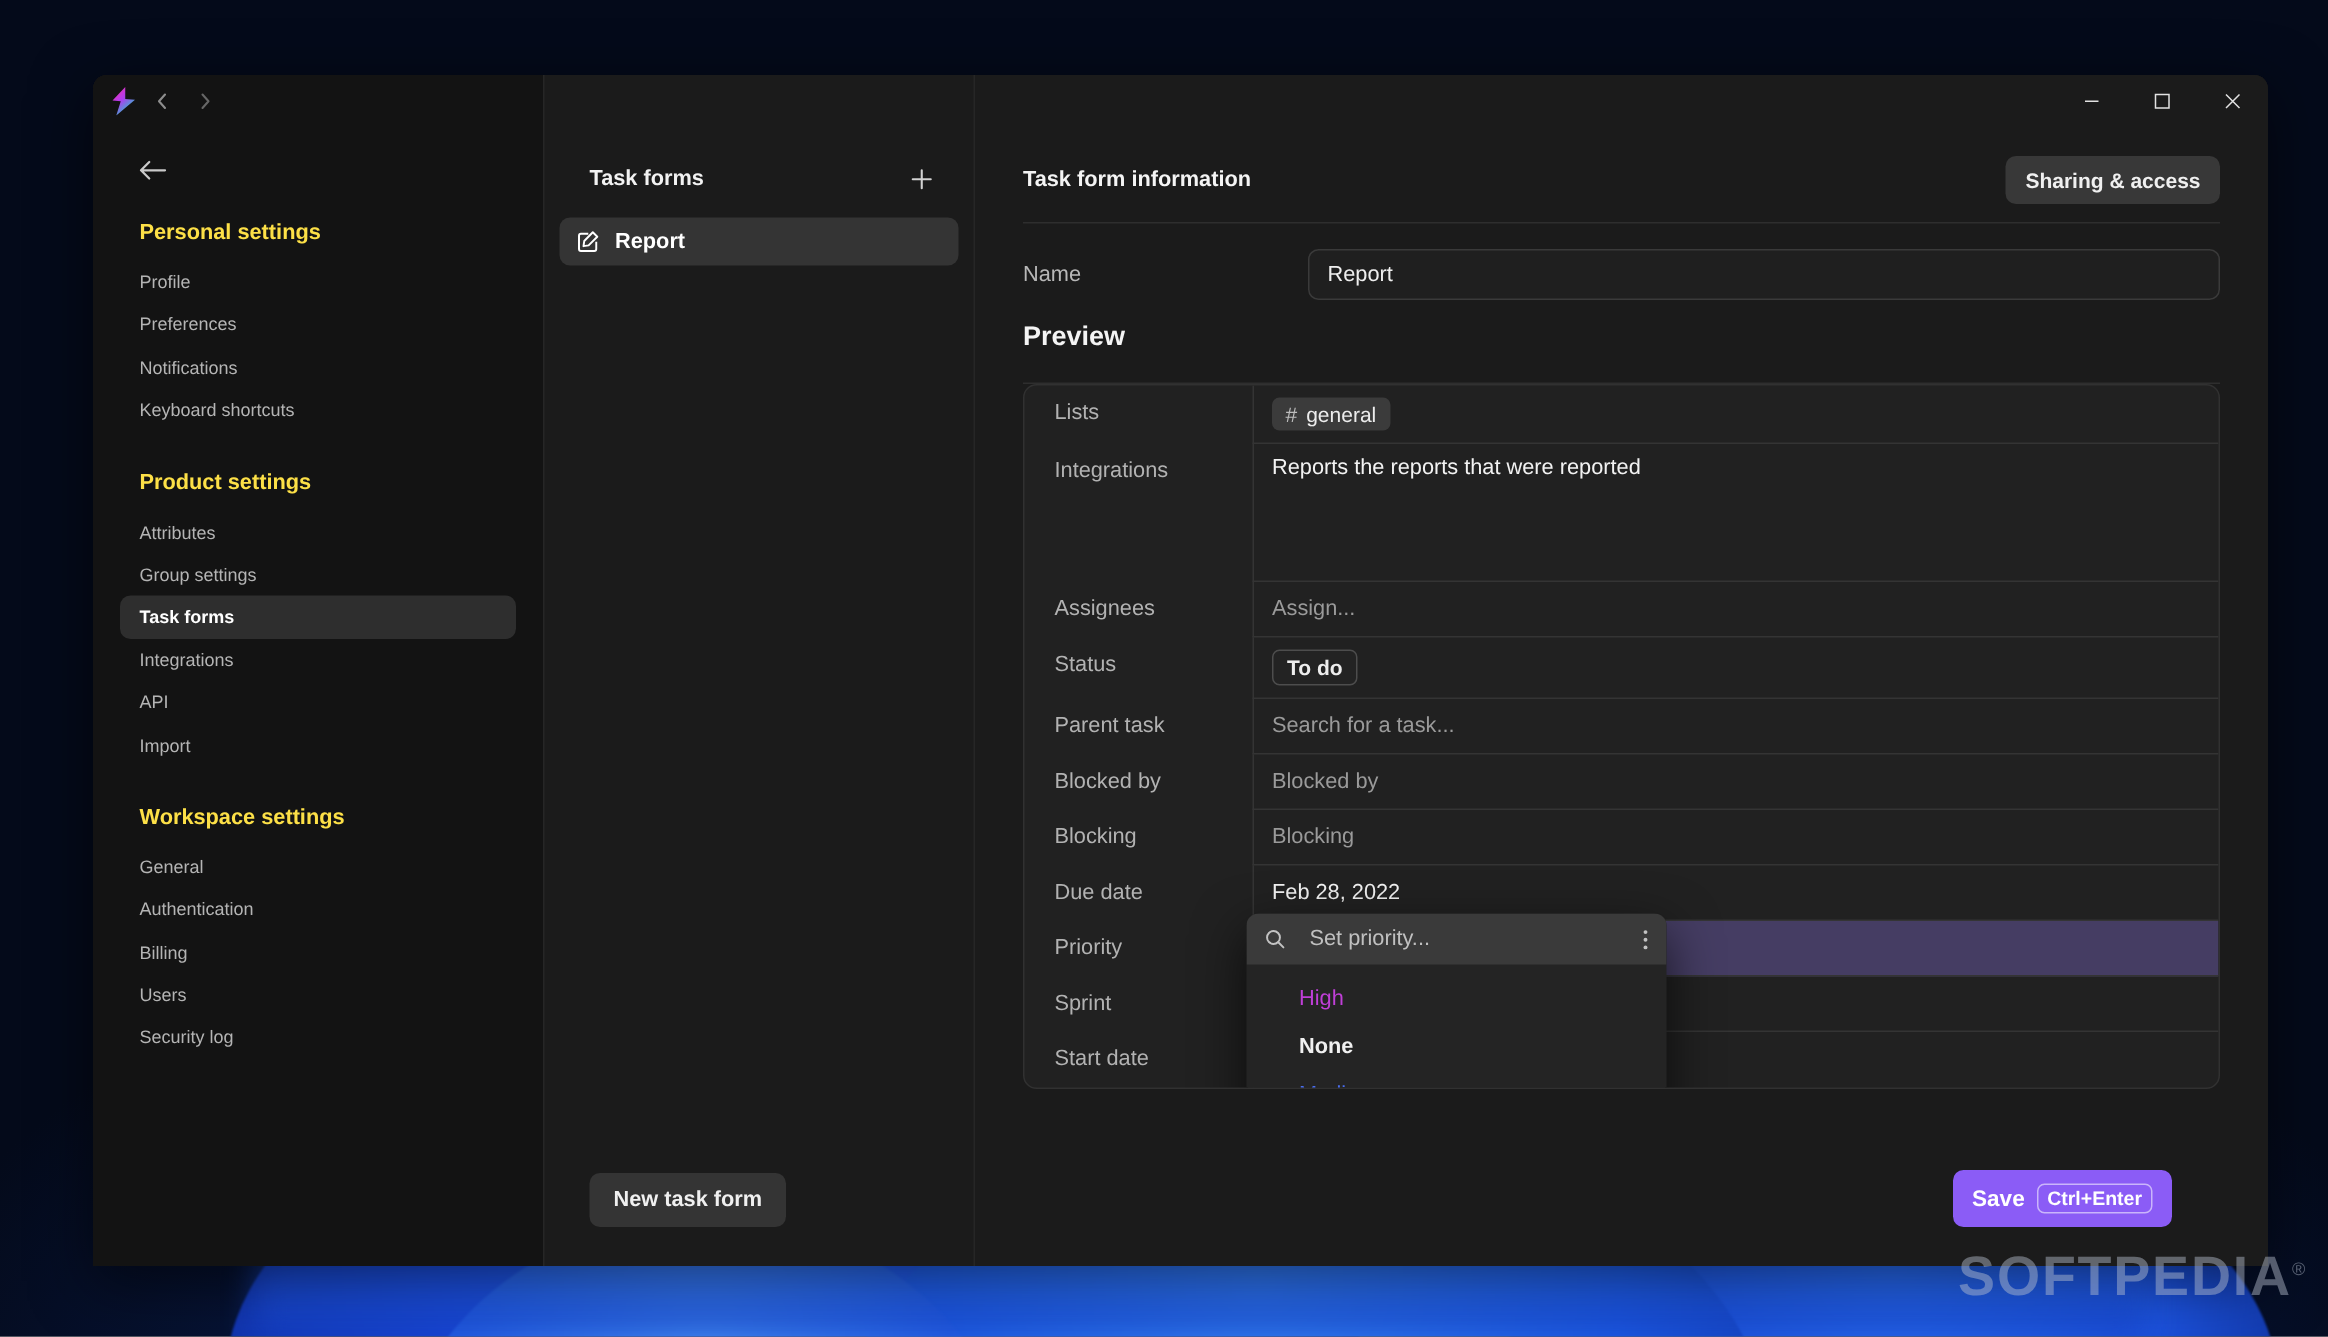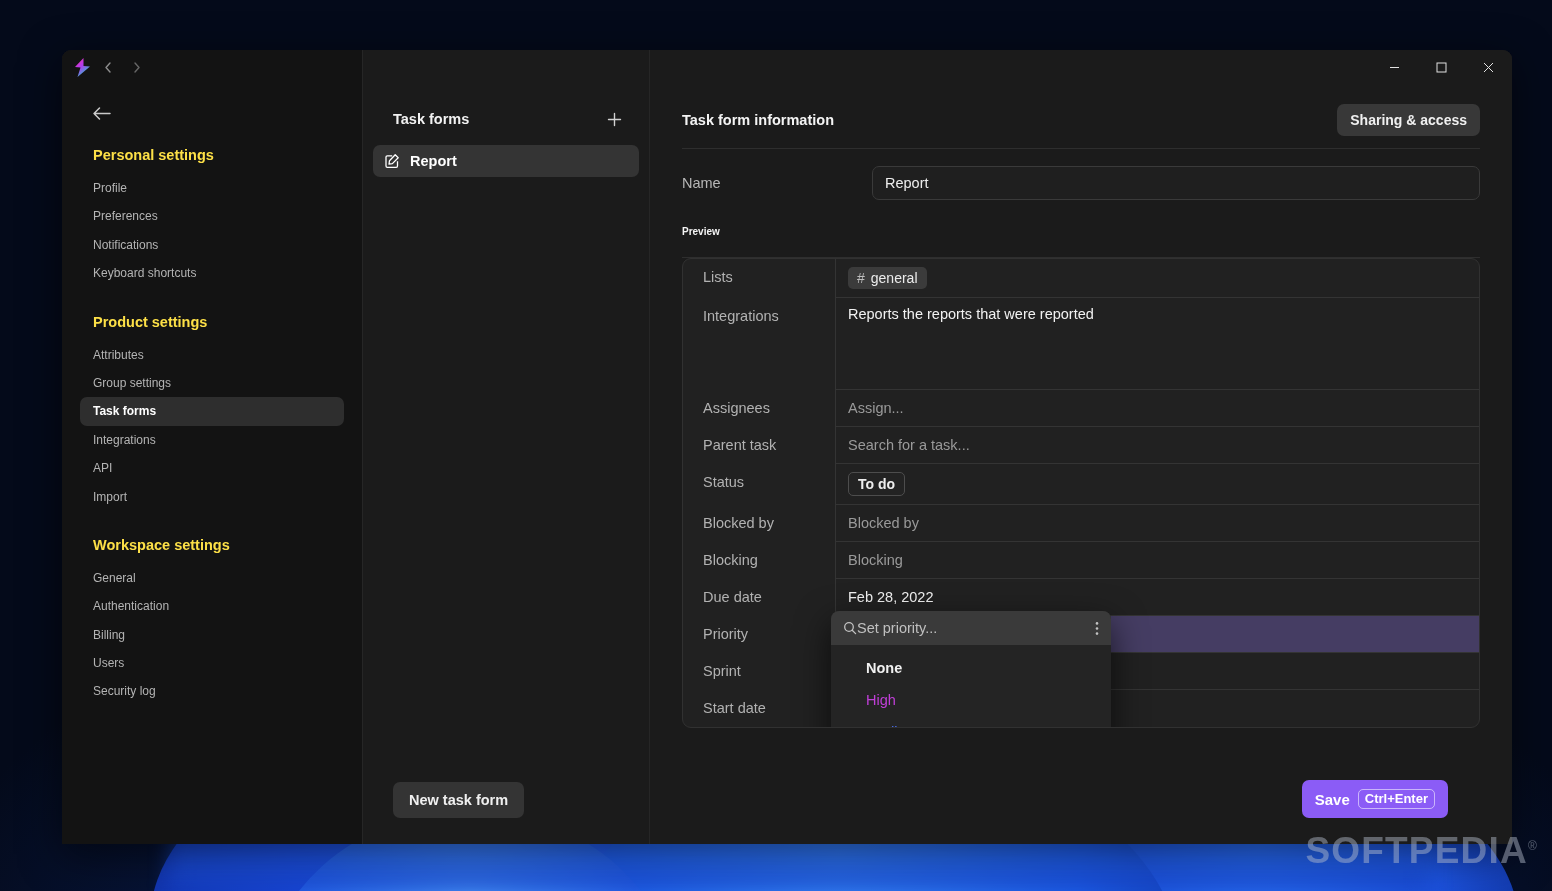--- a/index.html
+++ b/index.html
@@ -269,24 +269,24 @@
     background: #1f1f1f;
     border: 1px solid #3a3a3a;
     border-radius: 7px;
     color: #eeeeee;
     font-size: 14.5px;
     font-family: inherit;
     padding: 8px 12px;
   }
 
   .preview-head {
-    margin-top: 26px;
+    margin-top: 14px;
     padding-bottom: 20px;
     border-bottom: 1px solid #2e2e2e;
-    font-size: 10px;
+    font-size: 18px;
     font-weight: bold;
     color: #f4f4f4;
   }
 
   
   #preview-card {
     background: #212121;
     border: 1px solid #313131;
     border-radius: 9px;
     overflow: hidden;
@@ -356,21 +356,21 @@
     width: 280px;
     background: #242424;
     border-radius: 8px;
     box-shadow: 0 12px 34px rgba(0,0,0,0.65);
     overflow: hidden;
     z-index: 30;
   }
   .dd-search {
     display: flex;
     align-items: center;
-    gap: 0;
+    gap: 16px;
     background: #3a3a3a;
     padding: 9px 12px;
   }
   .dd-search .sicon { color: #c2c2c2; display: flex; }
   #priority-search-input {
     flex: 1;
     background: transparent;
     border: none;
     color: #e8e8e8;
     font-size: 14.5px;
@@ -561,29 +561,29 @@
                     <span class="strong">Reports the reports that were reported</span>
                   </div>
                 </div>
                 <div class="prow">
                   <div class="prow-label">Assignees</div>
                   <div class="prow-value">
                     <span class="muted">Assign...</span>
                   </div>
                 </div>
                 <div class="prow">
+                  <div class="prow-label">Status</div>
+                  <div class="prow-value">
+                    <span class="status-chip">To do</span>
+                  </div>
+                </div>
+                <div class="prow">
                   <div class="prow-label">Parent task</div>
                   <div class="prow-value">
                     <span class="muted">Search for a task...</span>
-                  </div>
-                </div>
-                <div class="prow">
-                  <div class="prow-label">Status</div>
-                  <div class="prow-value">
-                    <span class="status-chip">To do</span>
                   </div>
                 </div>
                 <div class="prow">
                   <div class="prow-label">Blocked by</div>
                   <div class="prow-value">
                     <span class="muted">Blocked by</span>
                   </div>
                 </div>
                 <div class="prow">
                   <div class="prow-label">Blocking</div>
@@ -622,22 +622,22 @@
                 <input id="priority-search-input" type="text" placeholder="Set priority..." style="">
                 <span class="kebab">
                   <svg width="4" height="15" viewBox="0 0 4 15" fill="currentColor">
                       <circle cx="2" cy="2.4" r="1.3"></circle>
                       <circle cx="2" cy="7.5" r="1.3"></circle>
                       <circle cx="2" cy="12.6" r="1.3"></circle>
                     </svg>
                 </span>
               </div>
               <div class="dd-list" id="priority-options">
+                  <div class="dd-opt opt-high" style="color: rgb(192, 63, 216);">High</div>
                   <div class="dd-opt opt-none" style="color: rgb(240, 240, 240);">None</div>
-                  <div class="dd-opt opt-high" style="color: rgb(192, 63, 216);">High</div>
                   <div class="dd-opt opt-medium" style="color: rgb(74, 110, 240);">Medium</div>
                 </div>
             </div>
           </div>
 
           <div class="main-footer">
             <button id="save-btn">
               <span class="save-text">Save</span>
               <span class="save-kbd">Ctrl+Enter</span>
             </button>

